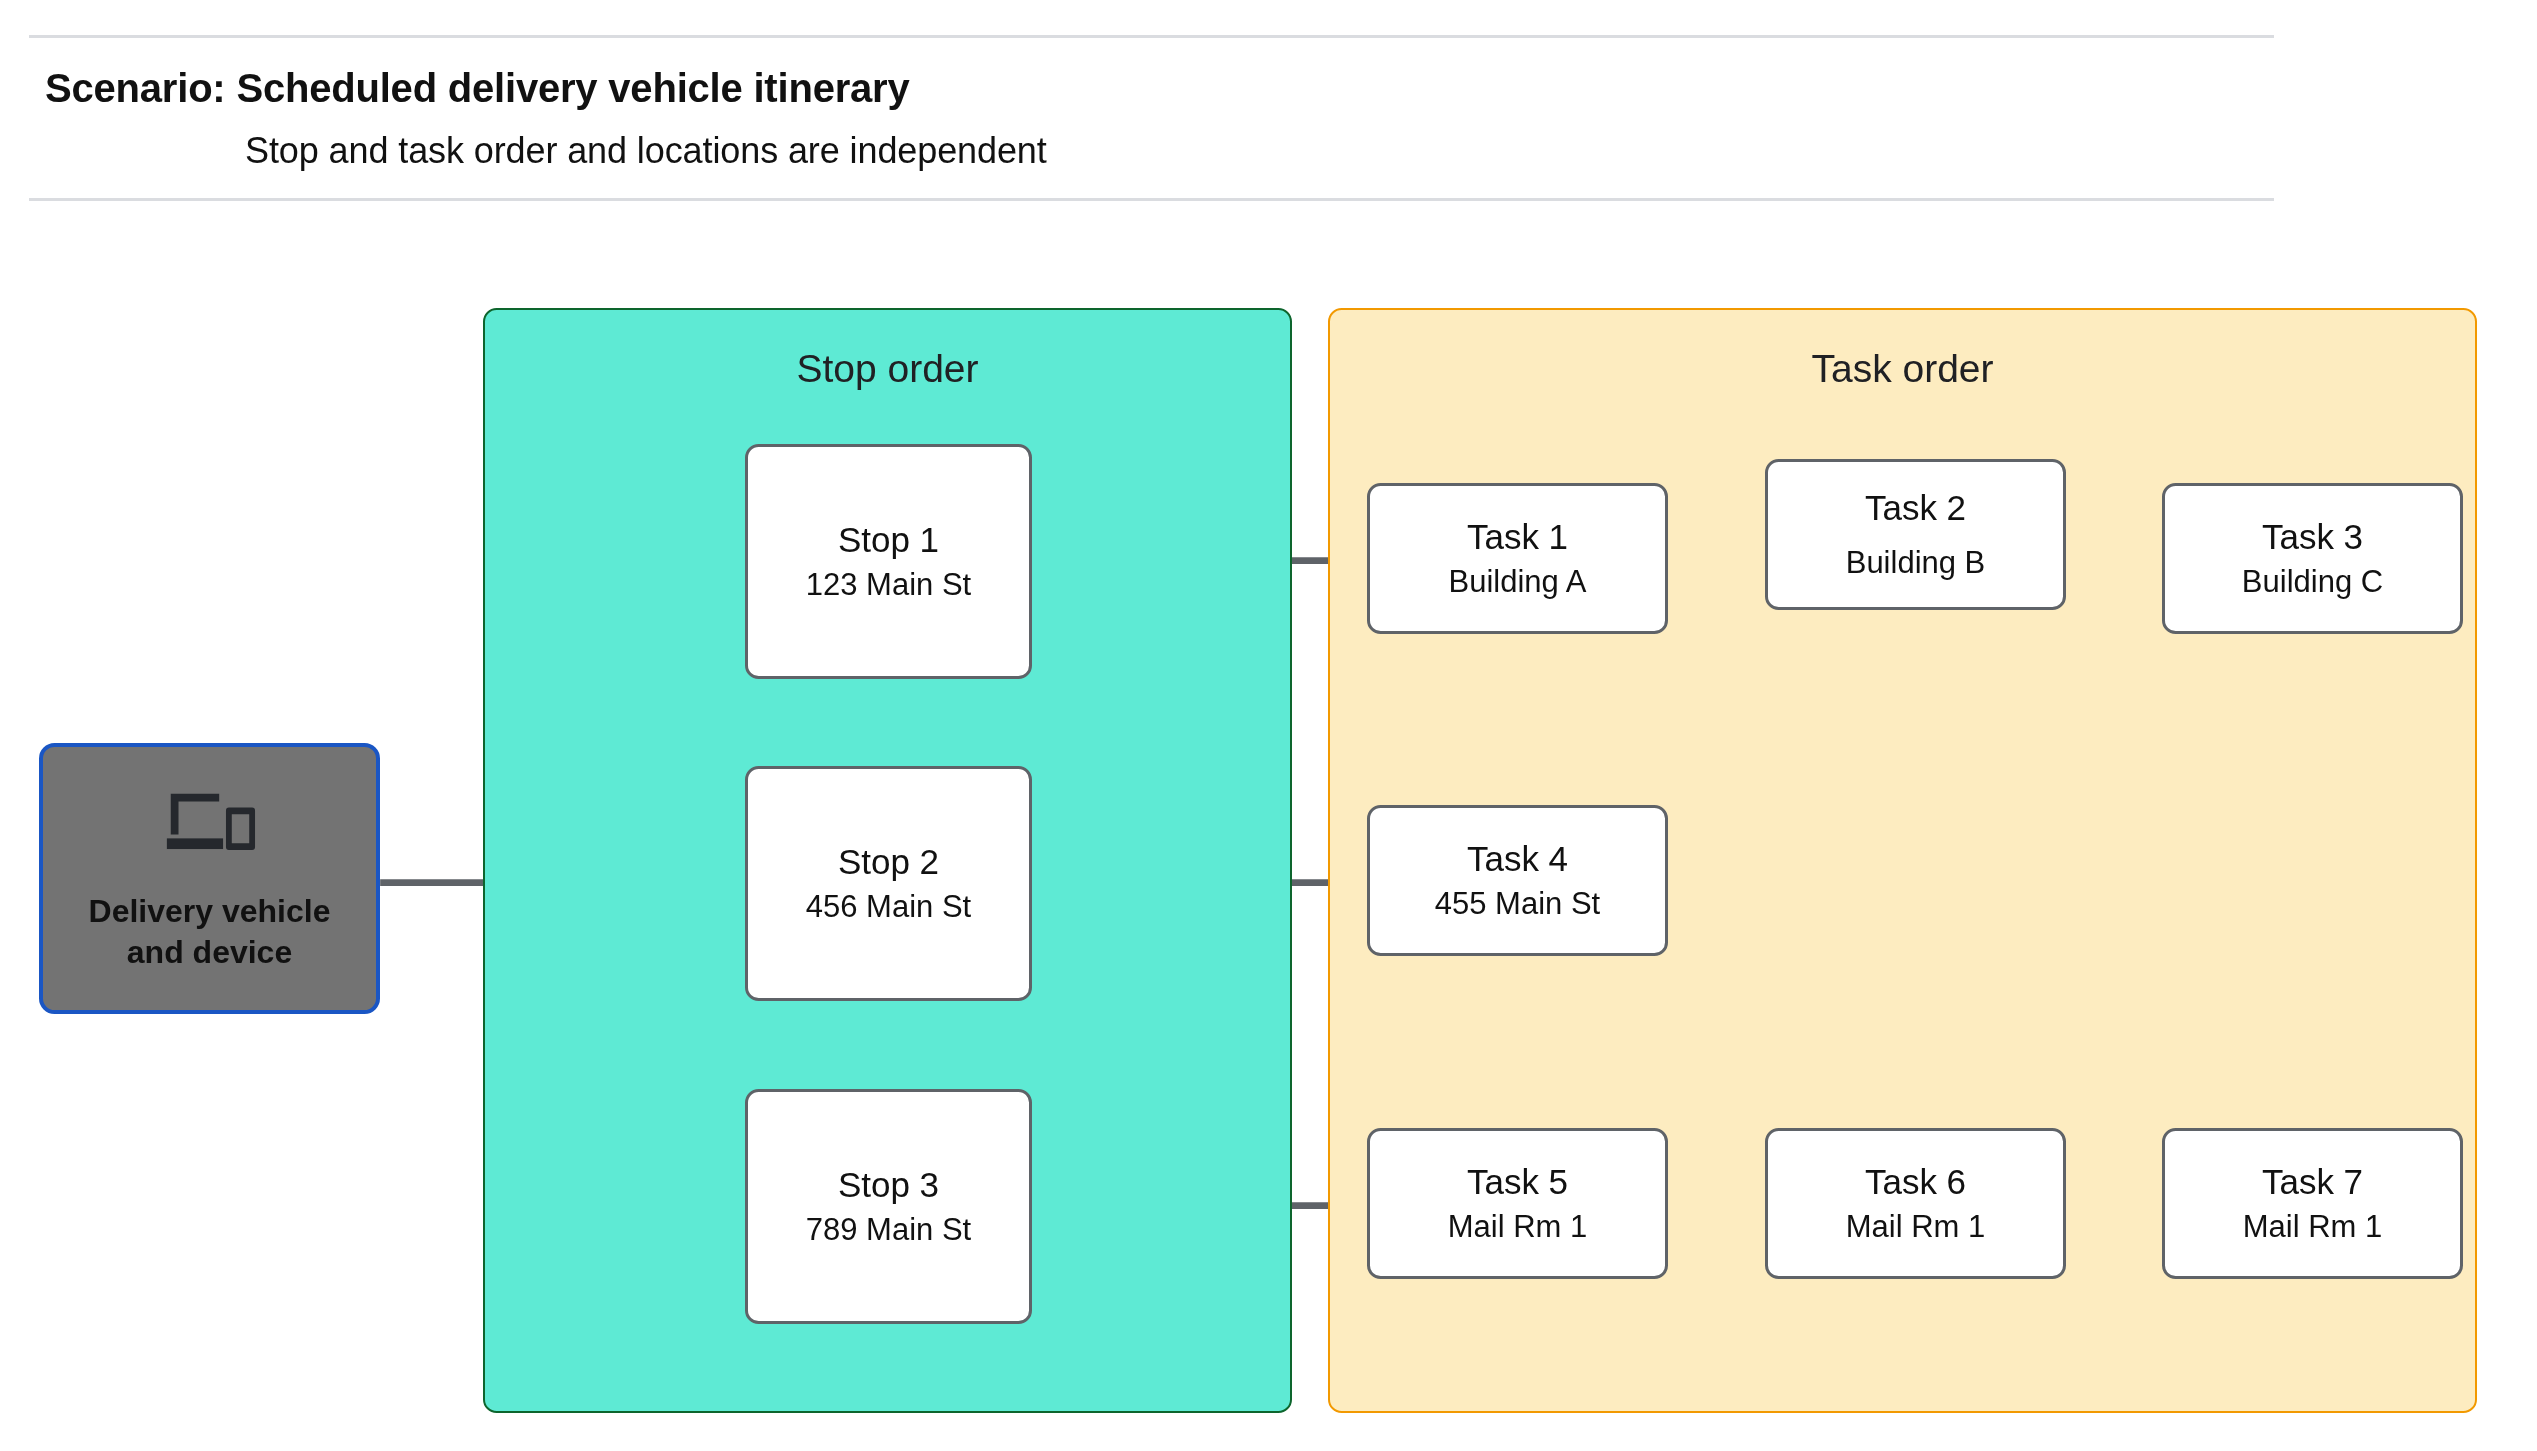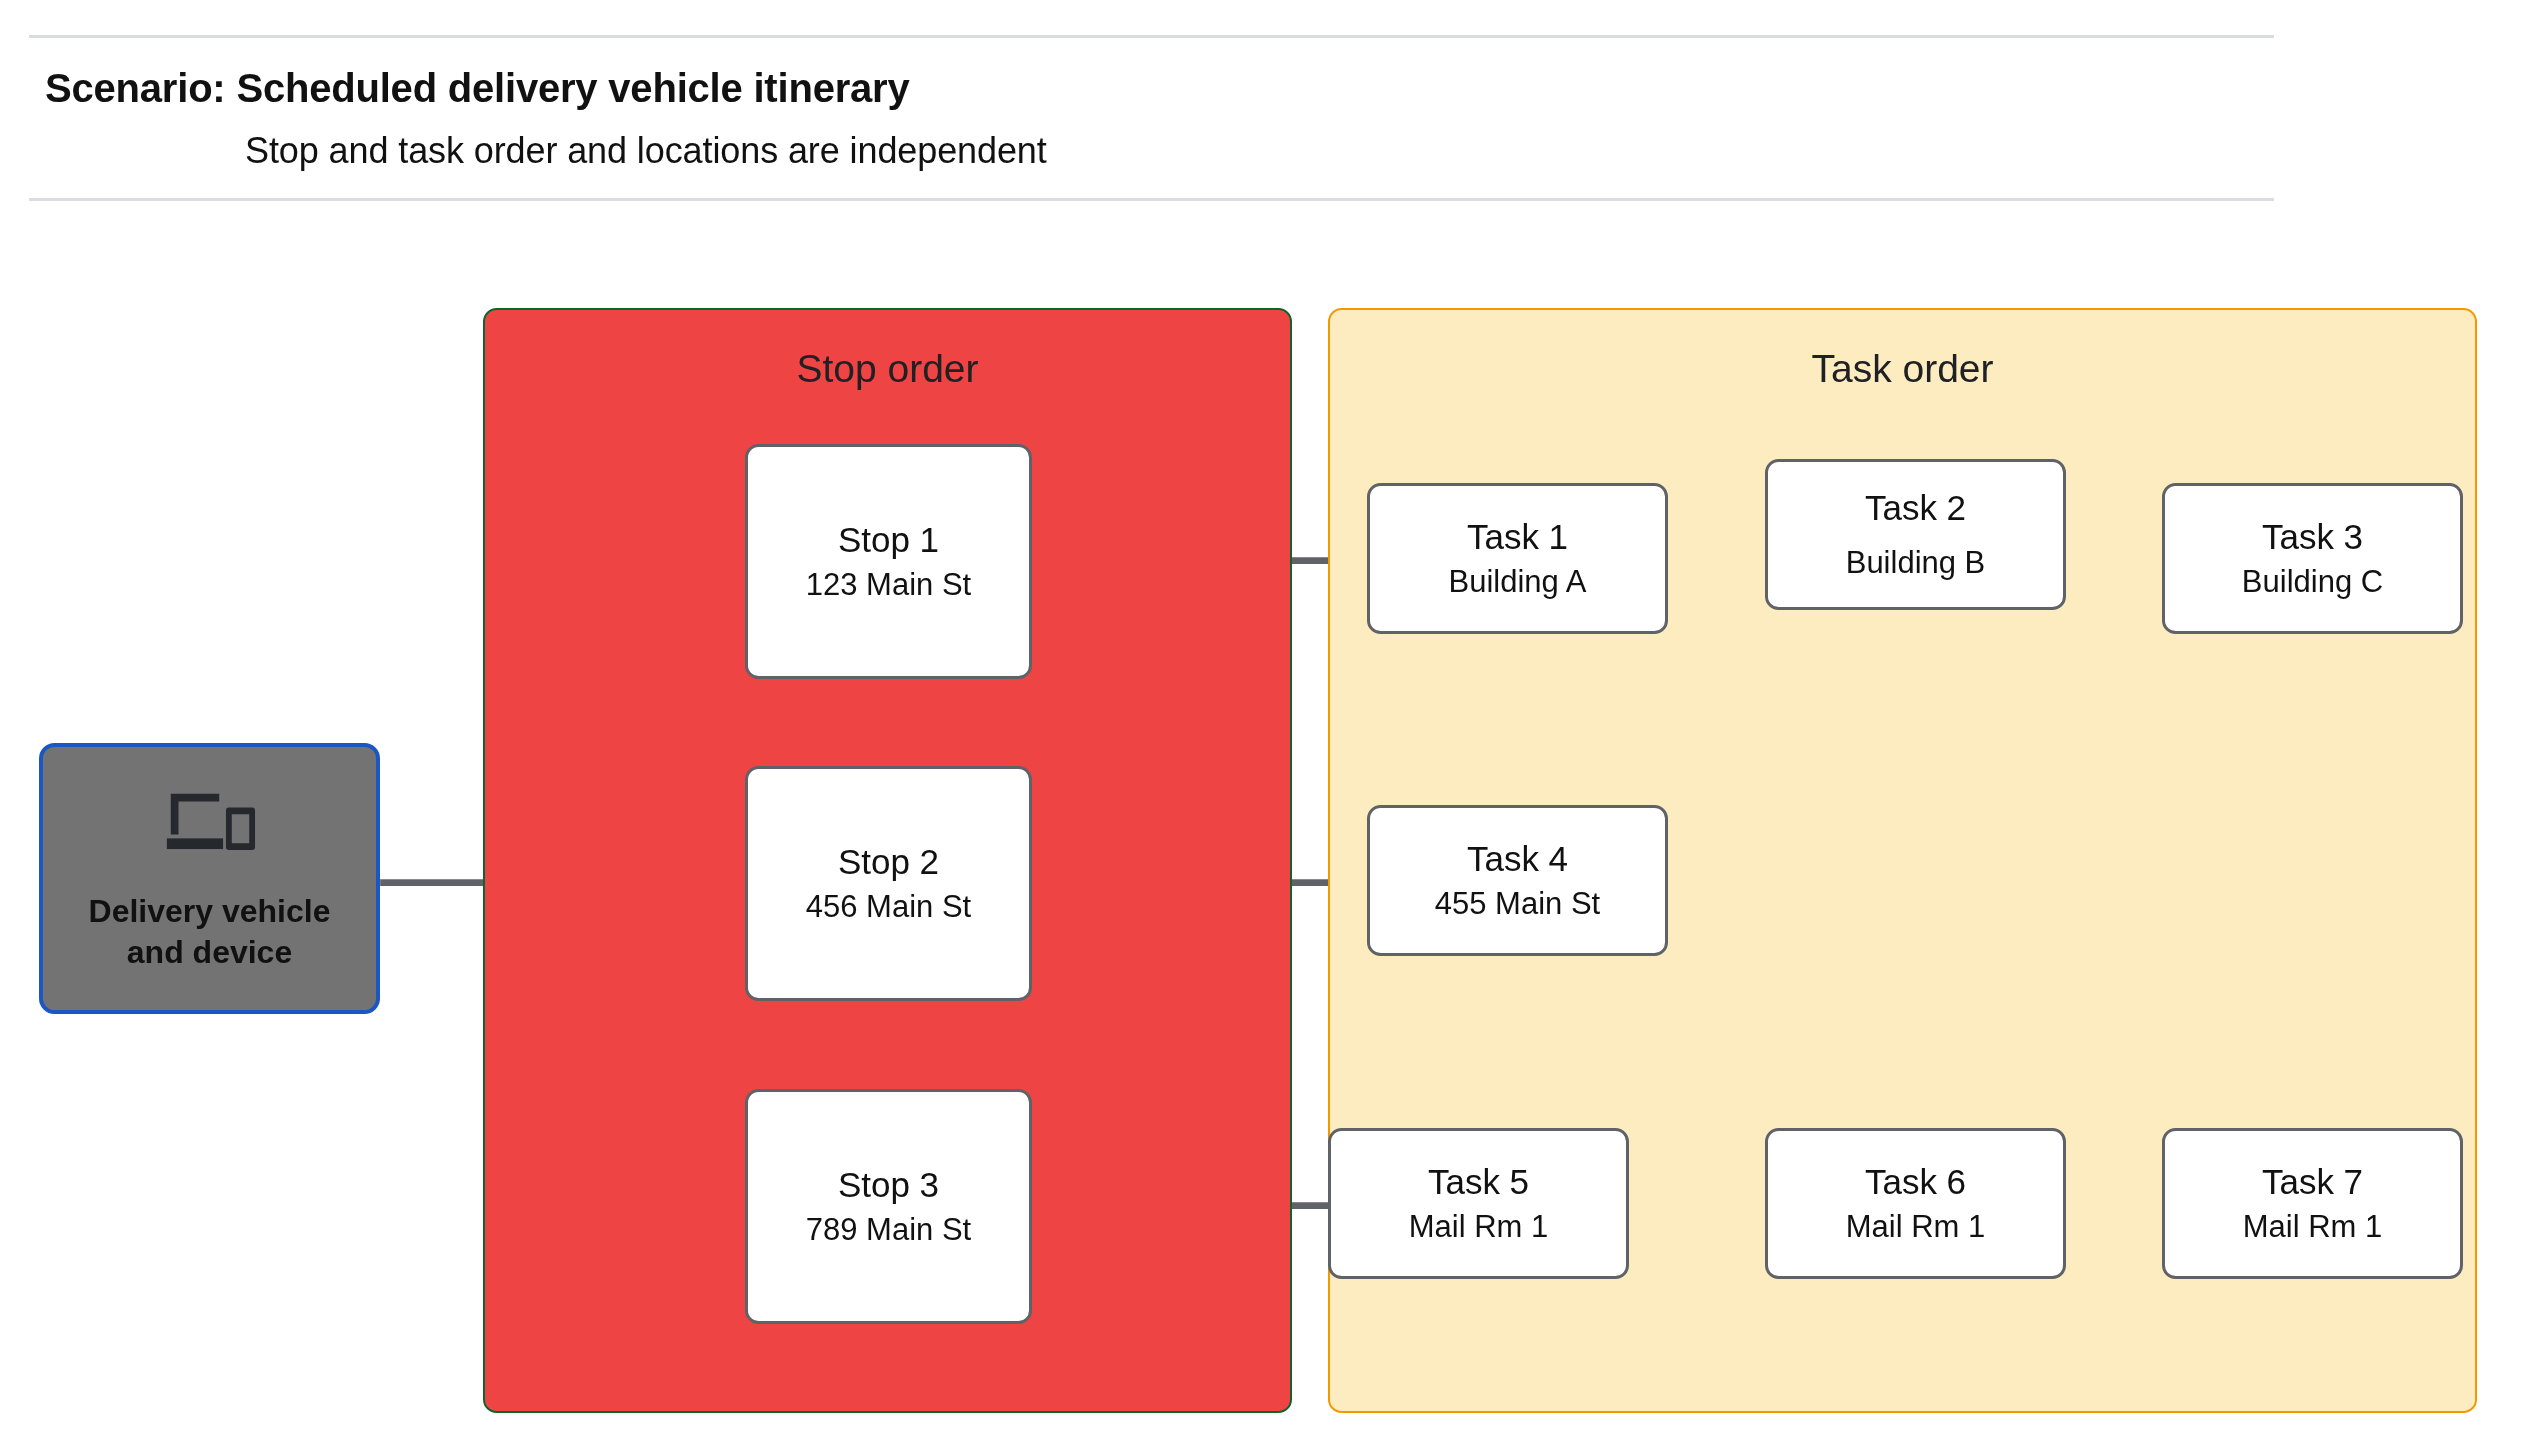--- a/index.html
+++ b/index.html
@@ -32,21 +32,21 @@
 
   
   #connectors { position:absolute; left:0; top:0; width:2538px; height:1452px; }
 
   
   .panel {
     position:absolute; border-radius:13.6px; border-style:solid; border-width:2.9px;
   }
   #panel-stop {
     left:483px; top:308px; width:809px; height:1105px;
-    background:#ef4444; border-color:#0d652d;
+    background:#5eead4; border-color:#0d652d;
   }
   #panel-task {
     left:1328px; top:308px; width:1149px; height:1105px;
     background:#fdecc0; border-color:#f29900;
   }
   .panel-title {
     position:absolute; top:37px; left:0; width:100%;
     text-align:center; font-size:39px; font-weight:normal; color:#202124;
   }
 
@@ -64,21 +64,21 @@
   .stop-node { width:287px; height:235px; left:745px; }
   #stop-1 { top:444px; }
   #stop-2 { top:766px; }
   #stop-3 { top:1089px; }
 
   .task-node { width:301px; height:151px; }
   #task-1 { left:1367px; top:483px; }
   #task-2 { left:1765px; top:459px;gap:11px; }
   #task-3 { left:2162px; top:483px; }
   #task-4 { left:1367px; top:805px; }
-  #task-5 { left:1328px; top:1128px; }
+  #task-5 { left:1367px; top:1128px; }
   #task-6 { left:1765px; top:1128px; }
   #task-7 { left:2162px; top:1128px; }
 
   
   #vehicle-node {
     position:absolute; left:39px; top:743px; width:341px; height:271px;
     background:#737373; border:4.8px solid #1a56c4; border-radius:15.5px;
     display:flex; flex-direction:column; align-items:center; justify-content:center;
   }
   #vehicle-icon { width:93px; height:70px; margin-bottom:37px; }

